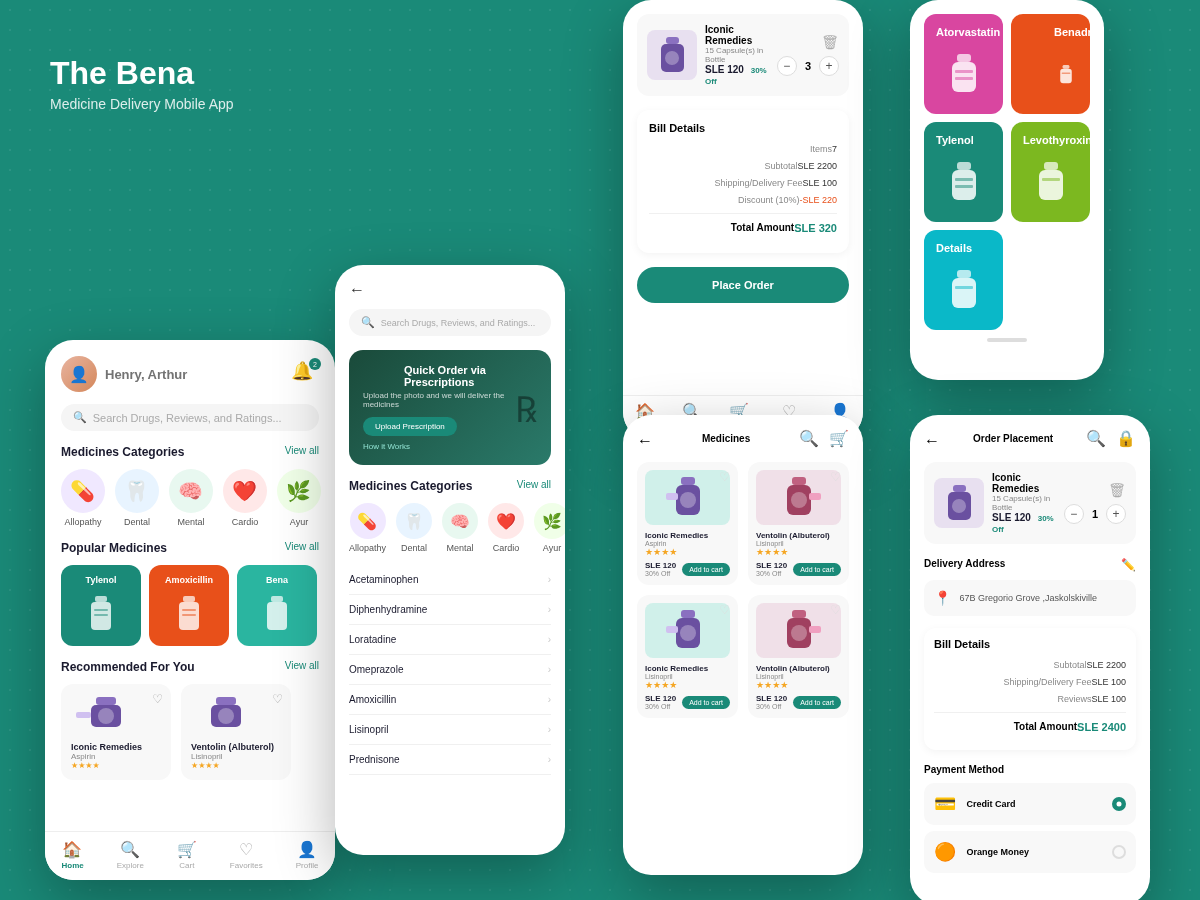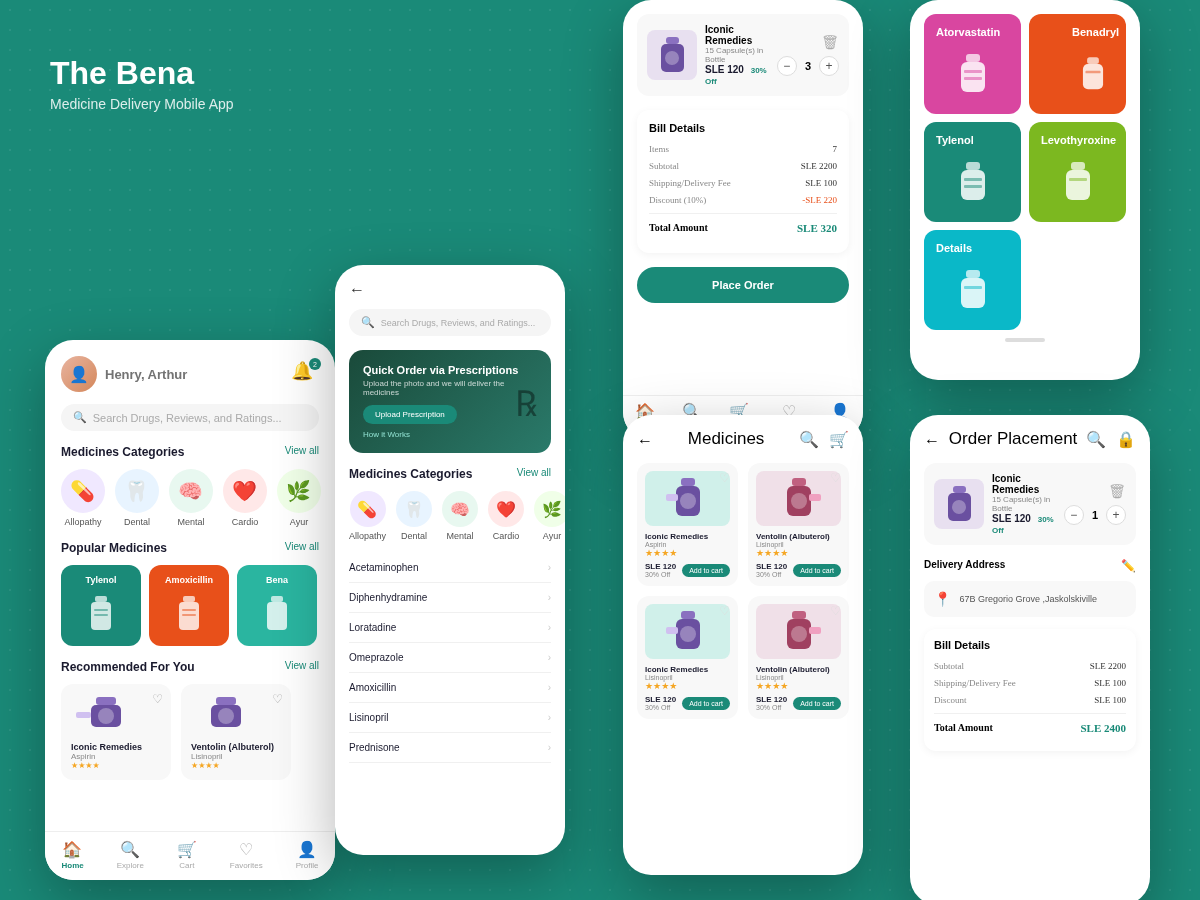--- a/index.html
+++ b/index.html
@@ -251,21 +251,21 @@
     }
 
     .rx-card {
       background: linear-gradient(135deg, #1a4a3a, #2a7a6a);
       border-radius: 14px;
       padding: 14px;
       margin-bottom: 14px;
       position: relative;
       overflow: hidden;
     }
-    .rx-card h3 { color: white; font-size: 11px; font-weight: 700; }
+    .rx-card h3 { color: white; font-size: 11px; font-weight: 700; margin-left: 41px; }
     .rx-card p { color: rgba(255,255,255,0.75); font-size: 8px; margin-top: 3px; }
     .upload-btn {
       background: #1a8a78;
       color: white;
       border: none;
       border-radius: 20px;
       padding: 5px 12px;
       font-size: 8px;
       margin-top: 8px;
       cursor: pointer;
@@ -348,23 +348,22 @@
     .bill-details {
       background: white;
       border-radius: 12px;
       padding: 12px;
       margin-bottom: 14px;
       box-shadow: 0 2px 8px rgba(0,0,0,0.05);
     }
     .bill-title { font-size: 11px; font-weight: 700; margin-bottom: 10px; }
     .bill-row {
       display: flex;
-      justify-content: space-between;
+      justify-content: flex-end;
       margin-bottom: 7px;
-      font-family: Liberation Serif, serif;
     }
     .bill-label { font-size: 9px; color: #888; }
     .bill-value { font-size: 9px; color: #333; }
     .bill-total-label { font-size: 10px; font-weight: 600; }
     .bill-total-value { font-size: 11px; font-weight: 700; color: #1a8a78; }
     .bill-divider { border: none; border-top: 1px solid #f0f0f0; margin: 8px 0; }
 
     .place-order-btn {
       width: 100%;
       background: #1a8a78;
@@ -389,21 +388,21 @@
       height: 100%;
       overflow: hidden;
     }
 
     .phone-top-bar {
       display: flex;
       justify-content: space-between;
       align-items: center;
       margin-bottom: 14px;
     }
-    .phone-top-title { font-size: 17px; font-weight: 400; }
+    .phone-top-title { font-size: 10px; font-weight: 700; }
     .top-icons { display: flex; gap: 10px; }
     .top-icon { font-size: 16px; color: #333; }
 
     .med-grid {
       display: grid;
       grid-template-columns: 1fr 1fr;
       gap: 10px;
     }
     .med-grid-card {
       background: #f8f8f8;
@@ -441,21 +440,21 @@
       color: white;
       border: none;
       border-radius: 10px;
       padding: 3px 7px;
       font-size: 7px;
       cursor: pointer;
     }
 
     
     .phone5 {
-      width: 230px;
+      width: 194px;
       height: 380px;
       top: 0;
       left: 910px;
     }
     .phone5-inner {
       padding: 14px;
       height: 100%;
       overflow: hidden;
     }
 
@@ -1088,24 +1087,37 @@
       <div class="bill-title">Bill Details</div>
       <div class="bill-row">
         <span class="bill-label">Subtotal</span>
         <span class="bill-value">SLE 2200</span>
       </div>
       <div class="bill-row">
         <span class="bill-label">Shipping/Delivery Fee</span>
         <span class="bill-value">SLE 100</span>
       </div>
       <div class="bill-row">
-        <span class="bill-label">Discount</span>
+        <span class="bill-label">Reviews</span>
         <span class="bill-value">SLE 100</span>
       </div>
       <hr class="bill-divider">
       <div class="bill-row">
         <span class="bill-total-label">Total Amount</span>
         <span class="bill-total-value">SLE 2400</span>
       </div>
     </div>
 
+    <div class="payment-section">
+      <div class="payment-title">Payment Method</div>
+      <div class="payment-option">
+        <span class="payment-icon">💳</span>
+        <span class="payment-name">Credit Card</span>
+        <div class="radio-btn selected"></div>
+      </div>
+      <div class="payment-option">
+        <span class="payment-icon">🟠</span>
+        <span class="payment-name">Orange Money</span>
+        <div class="radio-btn"></div>
+      </div>
+    </div>
   </div>
 </div>
 
 </body></html>

